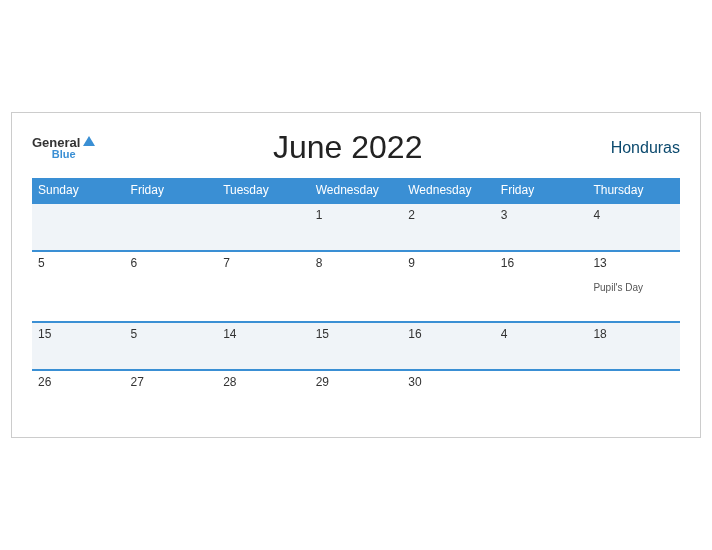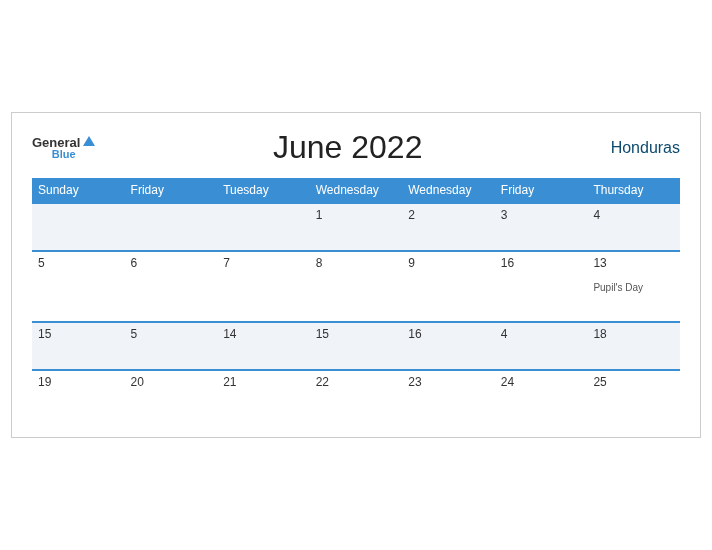--- a/index.html
+++ b/index.html
@@ -194,36 +194,32 @@
           </td>
           <td>
             <span class="day-num">4</span>
           </td>
           <td>
             <span class="day-num">18</span>
           </td>
         </tr>
         <tr>
           <td>
-            <span class="day-num">19</span>
-          </td>
-          <td>
-            <span class="day-num">20</span>
-          </td>
-          <td>
-            <span class="day-num">21</span>
-          </td>
-          <td>
-            <span class="day-num">22</span>
-          </td>
-          <td>
-            <span class="day-num">23</span>
-          </td>
-          <td>
-            <span class="day-num">24</span>
-          </td>
-          <td>
-            <span class="day-num">25</span>
-          </td>
+            <span class="day-num">26</span>
+          </td>
+          <td>
+            <span class="day-num">27</span>
+          </td>
+          <td>
+            <span class="day-num">28</span>
+          </td>
+          <td>
+            <span class="day-num">29</span>
+          </td>
+          <td>
+            <span class="day-num">30</span>
+          </td>
+          <td></td>
+          <td></td>
         </tr>
       </tbody>
   </table>
 </div>
 
 </body></html>

